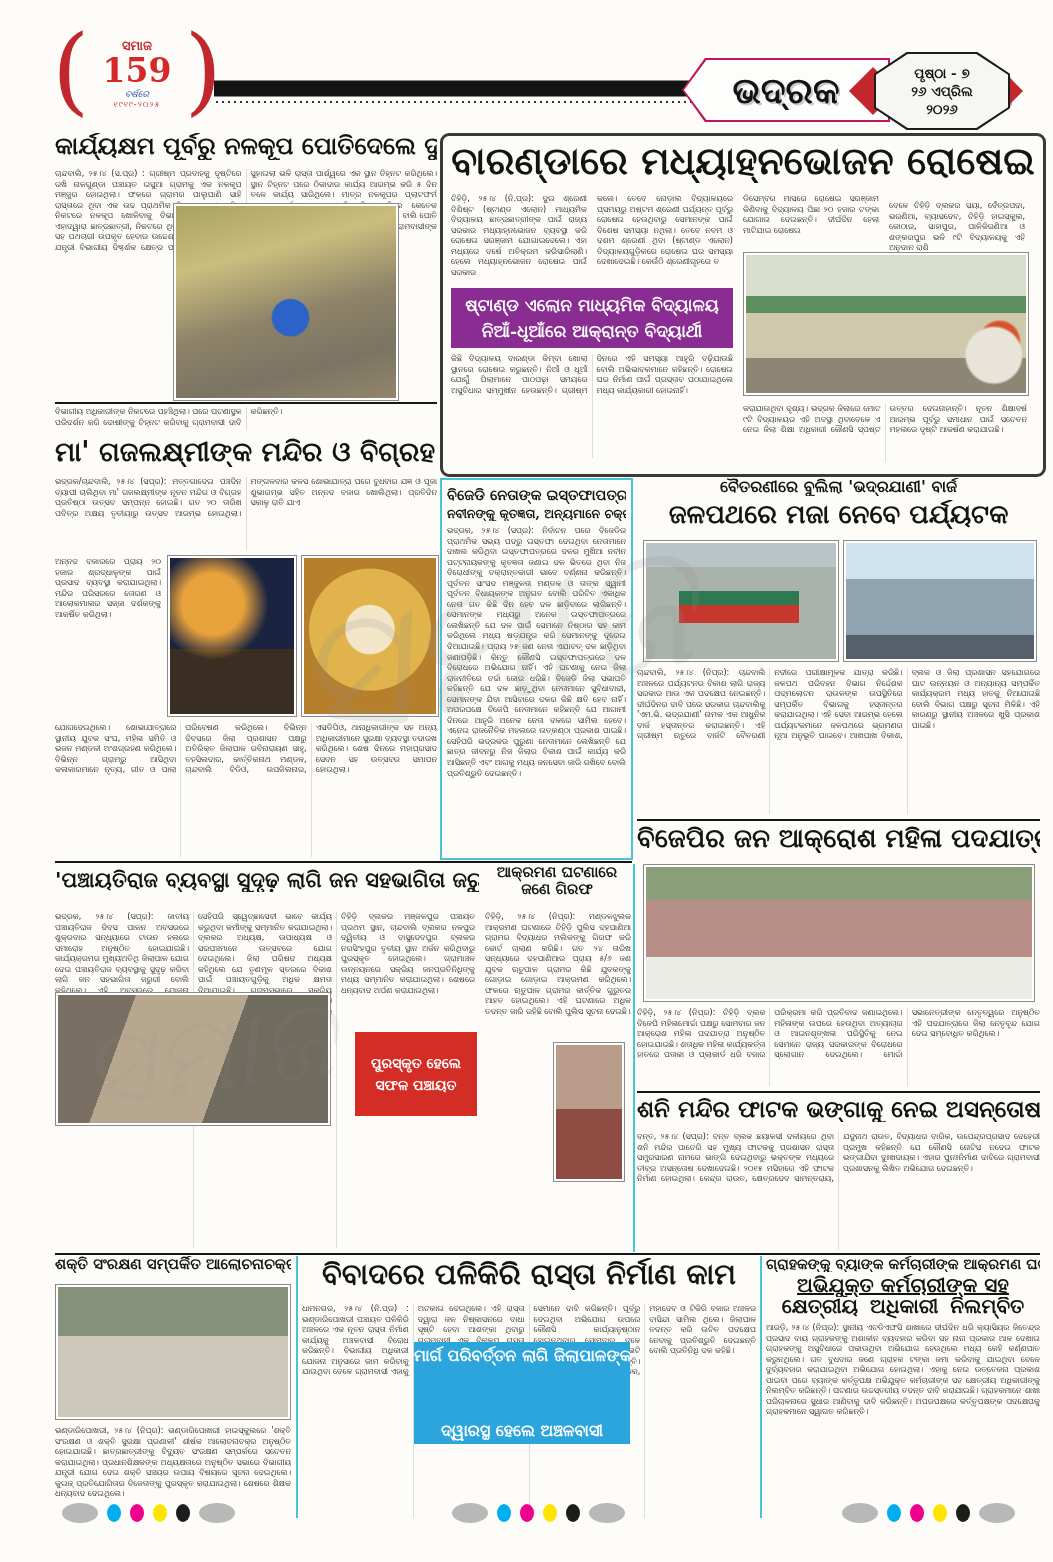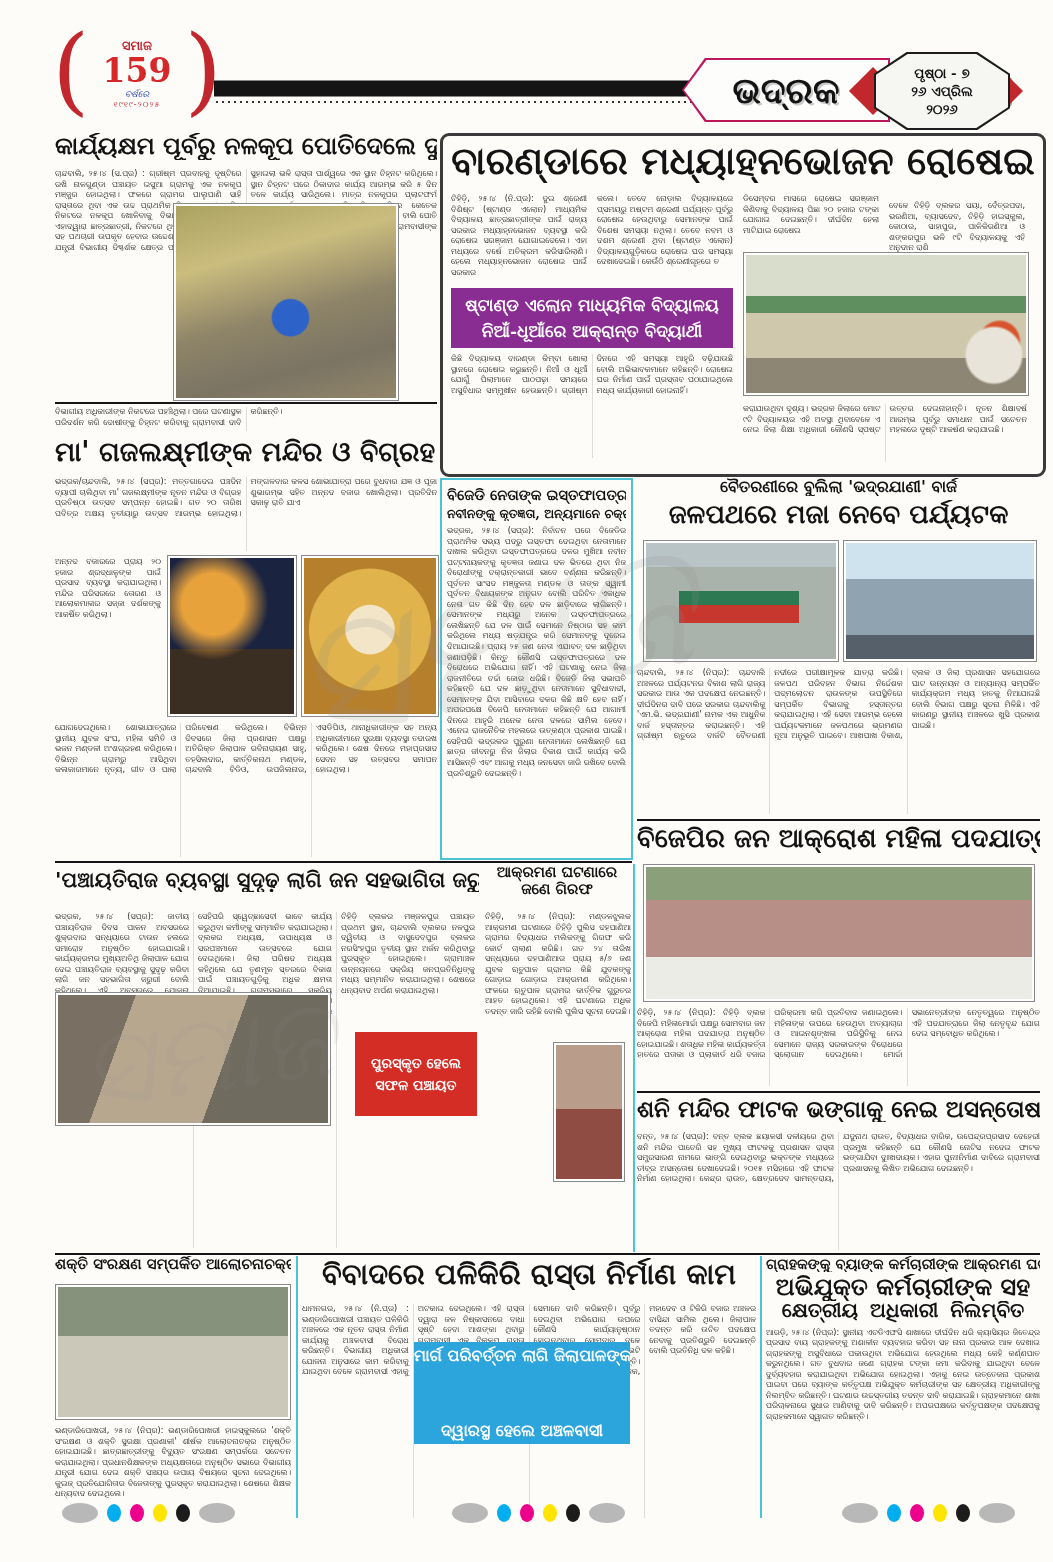--- a/index.html
+++ b/index.html
@@ -209,21 +209,21 @@
     <div class="hl center" style="position:absolute;left:0;top:2px;width:100%;font-size:29px;">ବିବାଦରେ ପଳିକିରି ରାସ୍ତା ନିର୍ମାଣ କାମ</div>
     <div class="bt c4 abs" style="left:0;top:48px;width:454px;height:214px;">ଧାମନଗର, ୨୫।୪ (ନି.ପ୍ର) : ଭଣ୍ଡାରିପୋଖରୀ ପଞ୍ଚାୟତ ପଳିକିରି ଅଞ୍ଚଳରେ ଏକ ନୂତନ ରାସ୍ତା ନିର୍ମାଣ କାର୍ଯ୍ୟକୁ ଅଞ୍ଚଳବାସୀ ବିରୋଧ କରିଛନ୍ତି। ବିଭାଗୀୟ ଅଧିକାରୀ ଯୋଜନା ଅନୁସାରେ କାମ କରିବାକୁ ଯାଇଥିବା ବେଳେ ଗ୍ରାମବାସୀ ଏହାକୁ ଅଟକାଇ ଦେଇଥିଲେ। ଏହି ରାସ୍ତା ଦ୍ୱାରା ଜଳ ନିଷ୍କାସନରେ ବାଧା ସୃଷ୍ଟି ହେବା ଆଶଙ୍କା ଥିବାରୁ ଗ୍ରାମବାସୀ ଏକ ବିକଳ୍ପ ରାସ୍ତା ପ୍ରସ୍ତାବ ଦେଇଛନ୍ତି; ଯାହା ପରିବେଶ ଓ ଜନସାଧାରଣଙ୍କ ସ୍ୱାର୍ଥ ବିରୋଧୀ ନୁହେଁ ବୋଲି ସେମାନେ ଦାବି କରିଛନ୍ତି। ପୂର୍ବରୁ ଦେଇଥିବା ଅଭିଯୋଗ ଉପରେ କୌଣସି କାର୍ଯ୍ୟାନୁଷ୍ଠାନ ହୋଇନଥିବାରୁ ସୋମବାର ଦଳେ ଲୋକ ଜିଲାପାଳଙ୍କୁ ଭେଟି ସ୍ମାରକପତ୍ର ଦେଇଛନ୍ତି। ପ୍ରତିନିଧି ଦଳରେ ହନୁମାନ ଛକ, ମହାଦେବ ଓ ଟିକିରି ବଜାର ଅଞ୍ଚଳର ବାସିନ୍ଦା ସାମିଲ ଥିଲେ। ଜିଲାପାଳ ତଦନ୍ତ କରି ଉଚିତ ପଦକ୍ଷେପ ନେବାକୁ ପ୍ରତିଶ୍ରୁତି ଦେଇଛନ୍ତି ବୋଲି ପ୍ରତିନିଧି ଦଳ କହିଛି।</div>
     <div class="cbox" style="left:112px;top:86px;width:216px;height:102px;background:#2ca5dd;font-size:16px;line-height:1.7;gap:48px;">
       <div>ମାର୍ଗ ପରିବର୍ତ୍ତନ ଲାଗି ଜିଲାପାଳଙ୍କ</div>
       <div>ଦ୍ୱାରସ୍ଥ ହେଲେ ଅଞ୍ଚଳବାସୀ</div>
     </div>
   </div>
 
   <div class="abs" style="left:766px;top:1256px;width:274px;height:264px;">
     <div class="hl center" style="font-size:14.5px;width:100%;">ଗ୍ରାହକଙ୍କୁ ବ୍ୟାଙ୍କ କର୍ମଚାରୀଙ୍କ ଆକ୍ରମଣ ଘଟଣା</div>
-    <div class="hl center" style="font-size:24px;width:100%;margin-top:2px;">ଅଭିଯୁକ୍ତ କର୍ମଚାରୀଙ୍କ ସହ</div>
+    <div class="hl center" style="font-size:20px;width:100%;margin-top:2px;text-decoration:underline;">ଅଭିଯୁକ୍ତ କର୍ମଚାରୀଙ୍କ ସହ</div>
     <div class="hl center" style="font-size:20px;width:100%;font-family:Liberation Mono, monospace;">କ୍ଷେତ୍ରୀୟ ଅଧିକାରୀ ନିଲମ୍ବିତ</div>
     <div class="bt" style="height:180px;margin-top:4px;">ଆରଡ଼ି, ୨୫।୪ (ନିପ୍ର): ସ୍ଥାନୀୟ ଏଚଡିଏଫସି ଶାଖାରେ ଦୀର୍ଘଦିନ ଧରି କ୍ୟାସିୟର ଜିତେନ୍ଦ୍ର ପ୍ରସାଦ ବାୟ ଗ୍ରାହକଙ୍କୁ ଅଶାଳୀନ ବ୍ୟବହାର କରିବା ସହ ନାନା ପ୍ରକାର ଆଳ ଦେଖାଇ ଗ୍ରାହକଙ୍କୁ ଅସୁବିଧାରେ ପକାଉଥିବା ଅଭିଯୋଗ ହେଉଥିଲେ ମଧ୍ୟ କେହି କର୍ଣ୍ଣପାତ କରୁନଥିଲେ। ଗତ ବୁଧବାର ଜଣେ ଗ୍ରାହକ ଟଙ୍କା ଜମା କରିବାକୁ ଯାଇଥିବା ବେଳେ ଦୁର୍ବ୍ୟବହାର କରାଯାଇଥିବା ଅଭିଯୋଗ ହୋଇଥିଲା। ଏହାକୁ ନେଇ ଉତ୍ତେଜନା ପ୍ରକାଶ ପାଇବା ପରେ ବ୍ୟାଙ୍କ କର୍ତ୍ତୃପକ୍ଷ ଅଭିଯୁକ୍ତ କର୍ମଚାରୀଙ୍କ ସହ କ୍ଷେତ୍ରୀୟ ଅଧିକାରୀଙ୍କୁ ନିଲମ୍ବିତ କରିଛନ୍ତି। ଘଟଣାର ଉଚ୍ଚସ୍ତରୀୟ ତଦନ୍ତ ଦାବି କରାଯାଇଛି। ଗ୍ରାହକମାନେ ଶାଖା ପରିଚାଳନାରେ ସୁଧାର ଆଣିବାକୁ ଦାବି କରିଛନ୍ତି। ଅପରପକ୍ଷରେ କର୍ତ୍ତୃପକ୍ଷଙ୍କ ପଦକ୍ଷେପକୁ ଗ୍ରାହକମାନେ ସ୍ୱାଗତ କରିଛନ୍ତି।</div>
   </div>
 
   <div class="regrow" style="left:62px;">
     <span class="reg-ell"></span>
     <span class="reg-dot" style="background:#00aeef;"></span>
     <span class="reg-dot" style="background:#ec008c;"></span>
     <span class="reg-dot" style="background:#ffe400;"></span>
     <span class="reg-dot" style="background:#1c1c1c;"></span>

